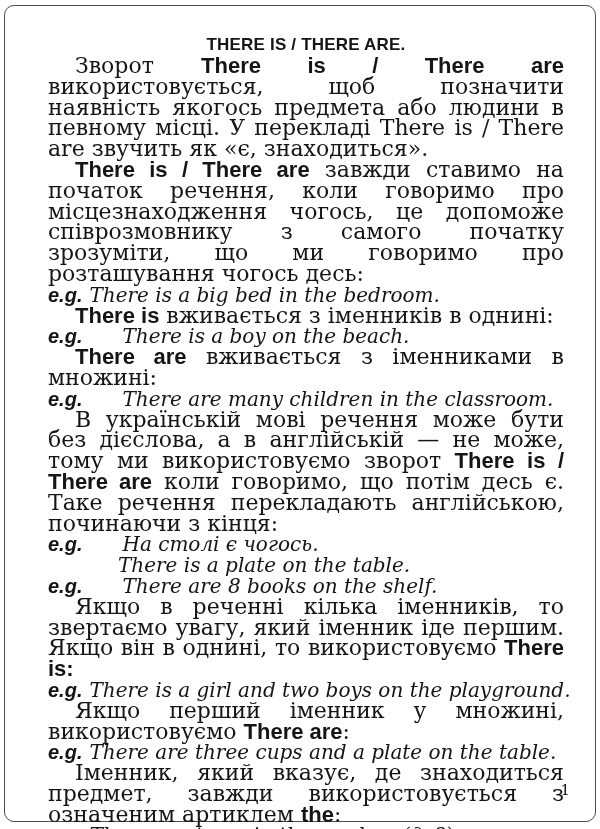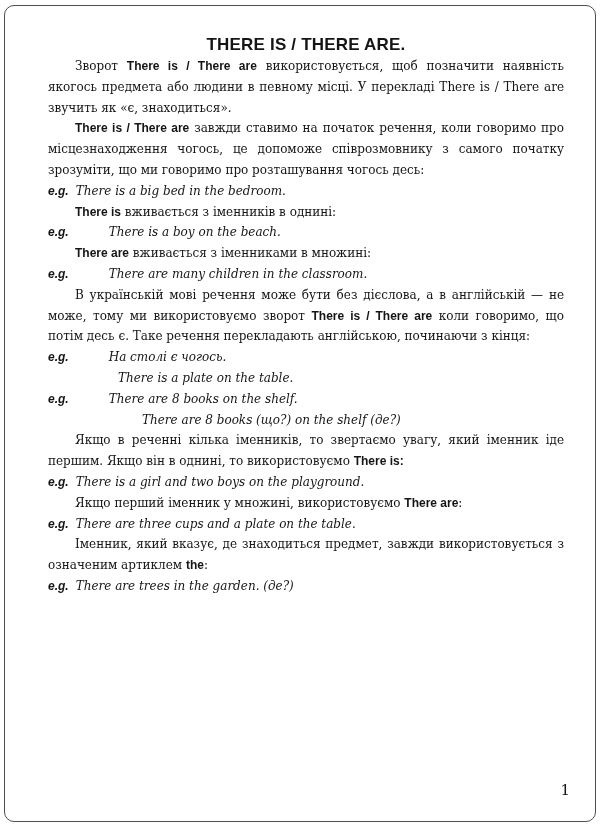--- a/index.html
+++ b/index.html
@@ -27,27 +27,27 @@
   .heading {
     text-align: center;
     font-family: "Liberation Sans", sans-serif;
     font-weight: 700;
     font-size: 17px;
     line-height: 22px;
     letter-spacing: 0.2px;
   }
   .heading.last { margin-bottom: 6px; }
   .para {
-    font-size: 12px;
+    font-size: 22px;
     line-height: 20.8px;
     text-align: justify;
     text-indent: 27px;
   }
   .example {
-    font-size: 12px;
+    font-size: 20px;
     line-height: 20.8px;
     margin-left: 18px;
     white-space: nowrap;
   }
   .eg {
     font-family: "Liberation Sans", sans-serif;
     font-weight: 700;
     font-style: italic;
   }
   .gap { display: inline-block; height: 1px; }
@@ -79,21 +79,20 @@
       <p class="para"><span class="b">There is / There are</span><span> завжди ставимо на початок речення, коли говоримо про місцезнаходження чогось, це допоможе співрозмовнику з самого початку зрозуміти, що ми говоримо про розташування чогось десь:</span></p>
       <p class="example"><span class="eg">e.g.</span><span class="gap small"></span><span class="ex-text">There is a big bed in the bedroom.</span></p>
       <p class="para"><span class="b">There is</span><span> вживається з іменників в однині:</span></p>
       <p class="example"><span class="eg">e.g.</span><span class="gap tab"></span><span class="ex-text">There is a boy on the beach.</span></p>
       <p class="para"><span class="b">There are</span><span> вживається з іменниками в множині:</span></p>
       <p class="example"><span class="eg">e.g.</span><span class="gap tab"></span><span class="ex-text">There are many children in the classroom.</span></p>
       <p class="para"><span>В українській мові речення може бути без дієслова, а в англійській — не може, тому ми використовуємо зворот </span><span class="b">There is / There are</span><span> коли говоримо, що потім десь є. Таке речення перекладають англійською, починаючи з кінця:</span></p>
       <p class="example"><span class="eg">e.g.</span><span class="gap tab"></span><span class="ex-text">На столі є чогось.</span></p>
       <p class="example cont-1"><span class="ex-text">There is a plate on the table.</span></p>
       <p class="example"><span class="eg">e.g.</span><span class="gap tab"></span><span class="ex-text">There are 8 books on the shelf.</span></p>
-      <p class="example cont-2"><span class="ex-text">There are 8 books (що?) on the shelf (де?)</span></p>
       <p class="para"><span>Якщо в реченні кілька іменників, то звертаємо увагу, який іменник іде першим. Якщо він в однині, то використовуємо </span><span class="b">There is:</span></p>
       <p class="example"><span class="eg">e.g.</span><span class="gap small"></span><span class="ex-text">There is a girl and two boys on the playground.</span></p>
       <p class="para"><span>Якщо перший іменник у множині, використовуємо </span><span class="b">There are</span><span>:</span></p>
       <p class="example"><span class="eg">e.g.</span><span class="gap small"></span><span class="ex-text">There are three cups and a plate on the table.</span></p>
       <p class="para"><span>Іменник, який вказує, де знаходиться предмет, завжди використовується з означеним артиклем </span><span class="b">the</span><span>:</span></p>
       <p class="example"><span class="eg">e.g.</span><span class="gap small"></span><span class="ex-text">There are trees in the garden. (де?)</span></p>
     </div>
 </div>
 
 <div class="page-number">1</div>

